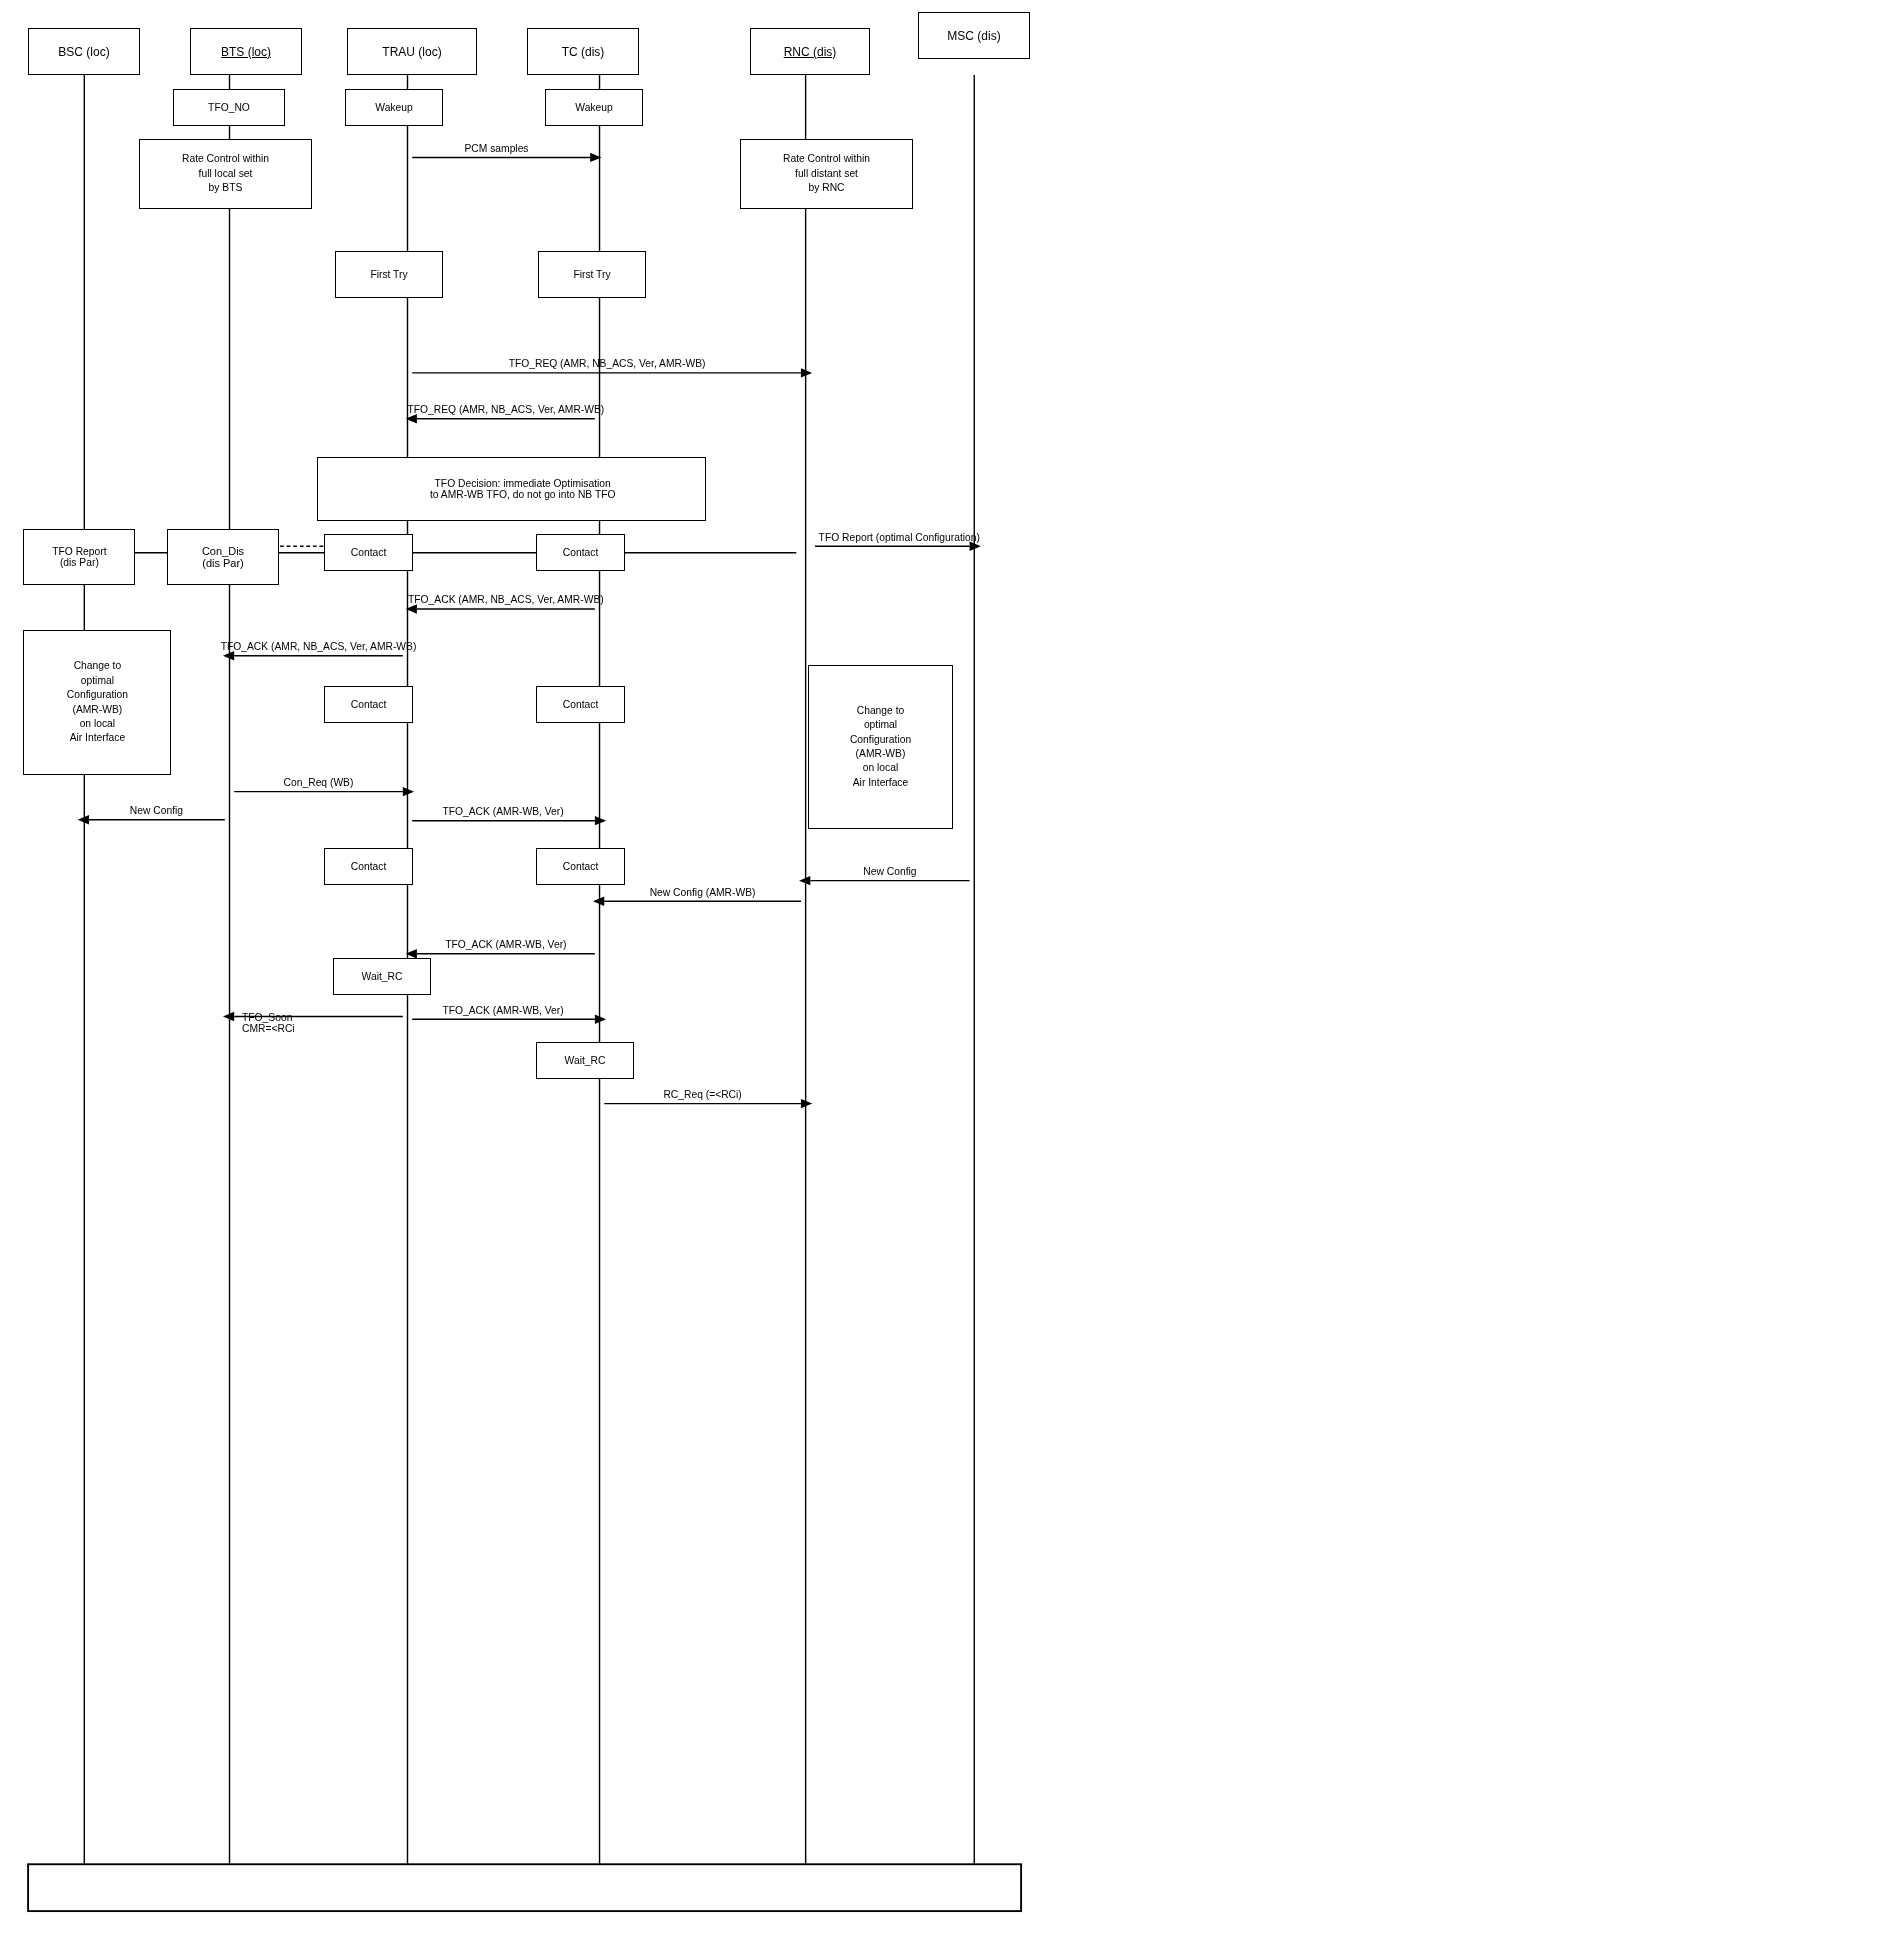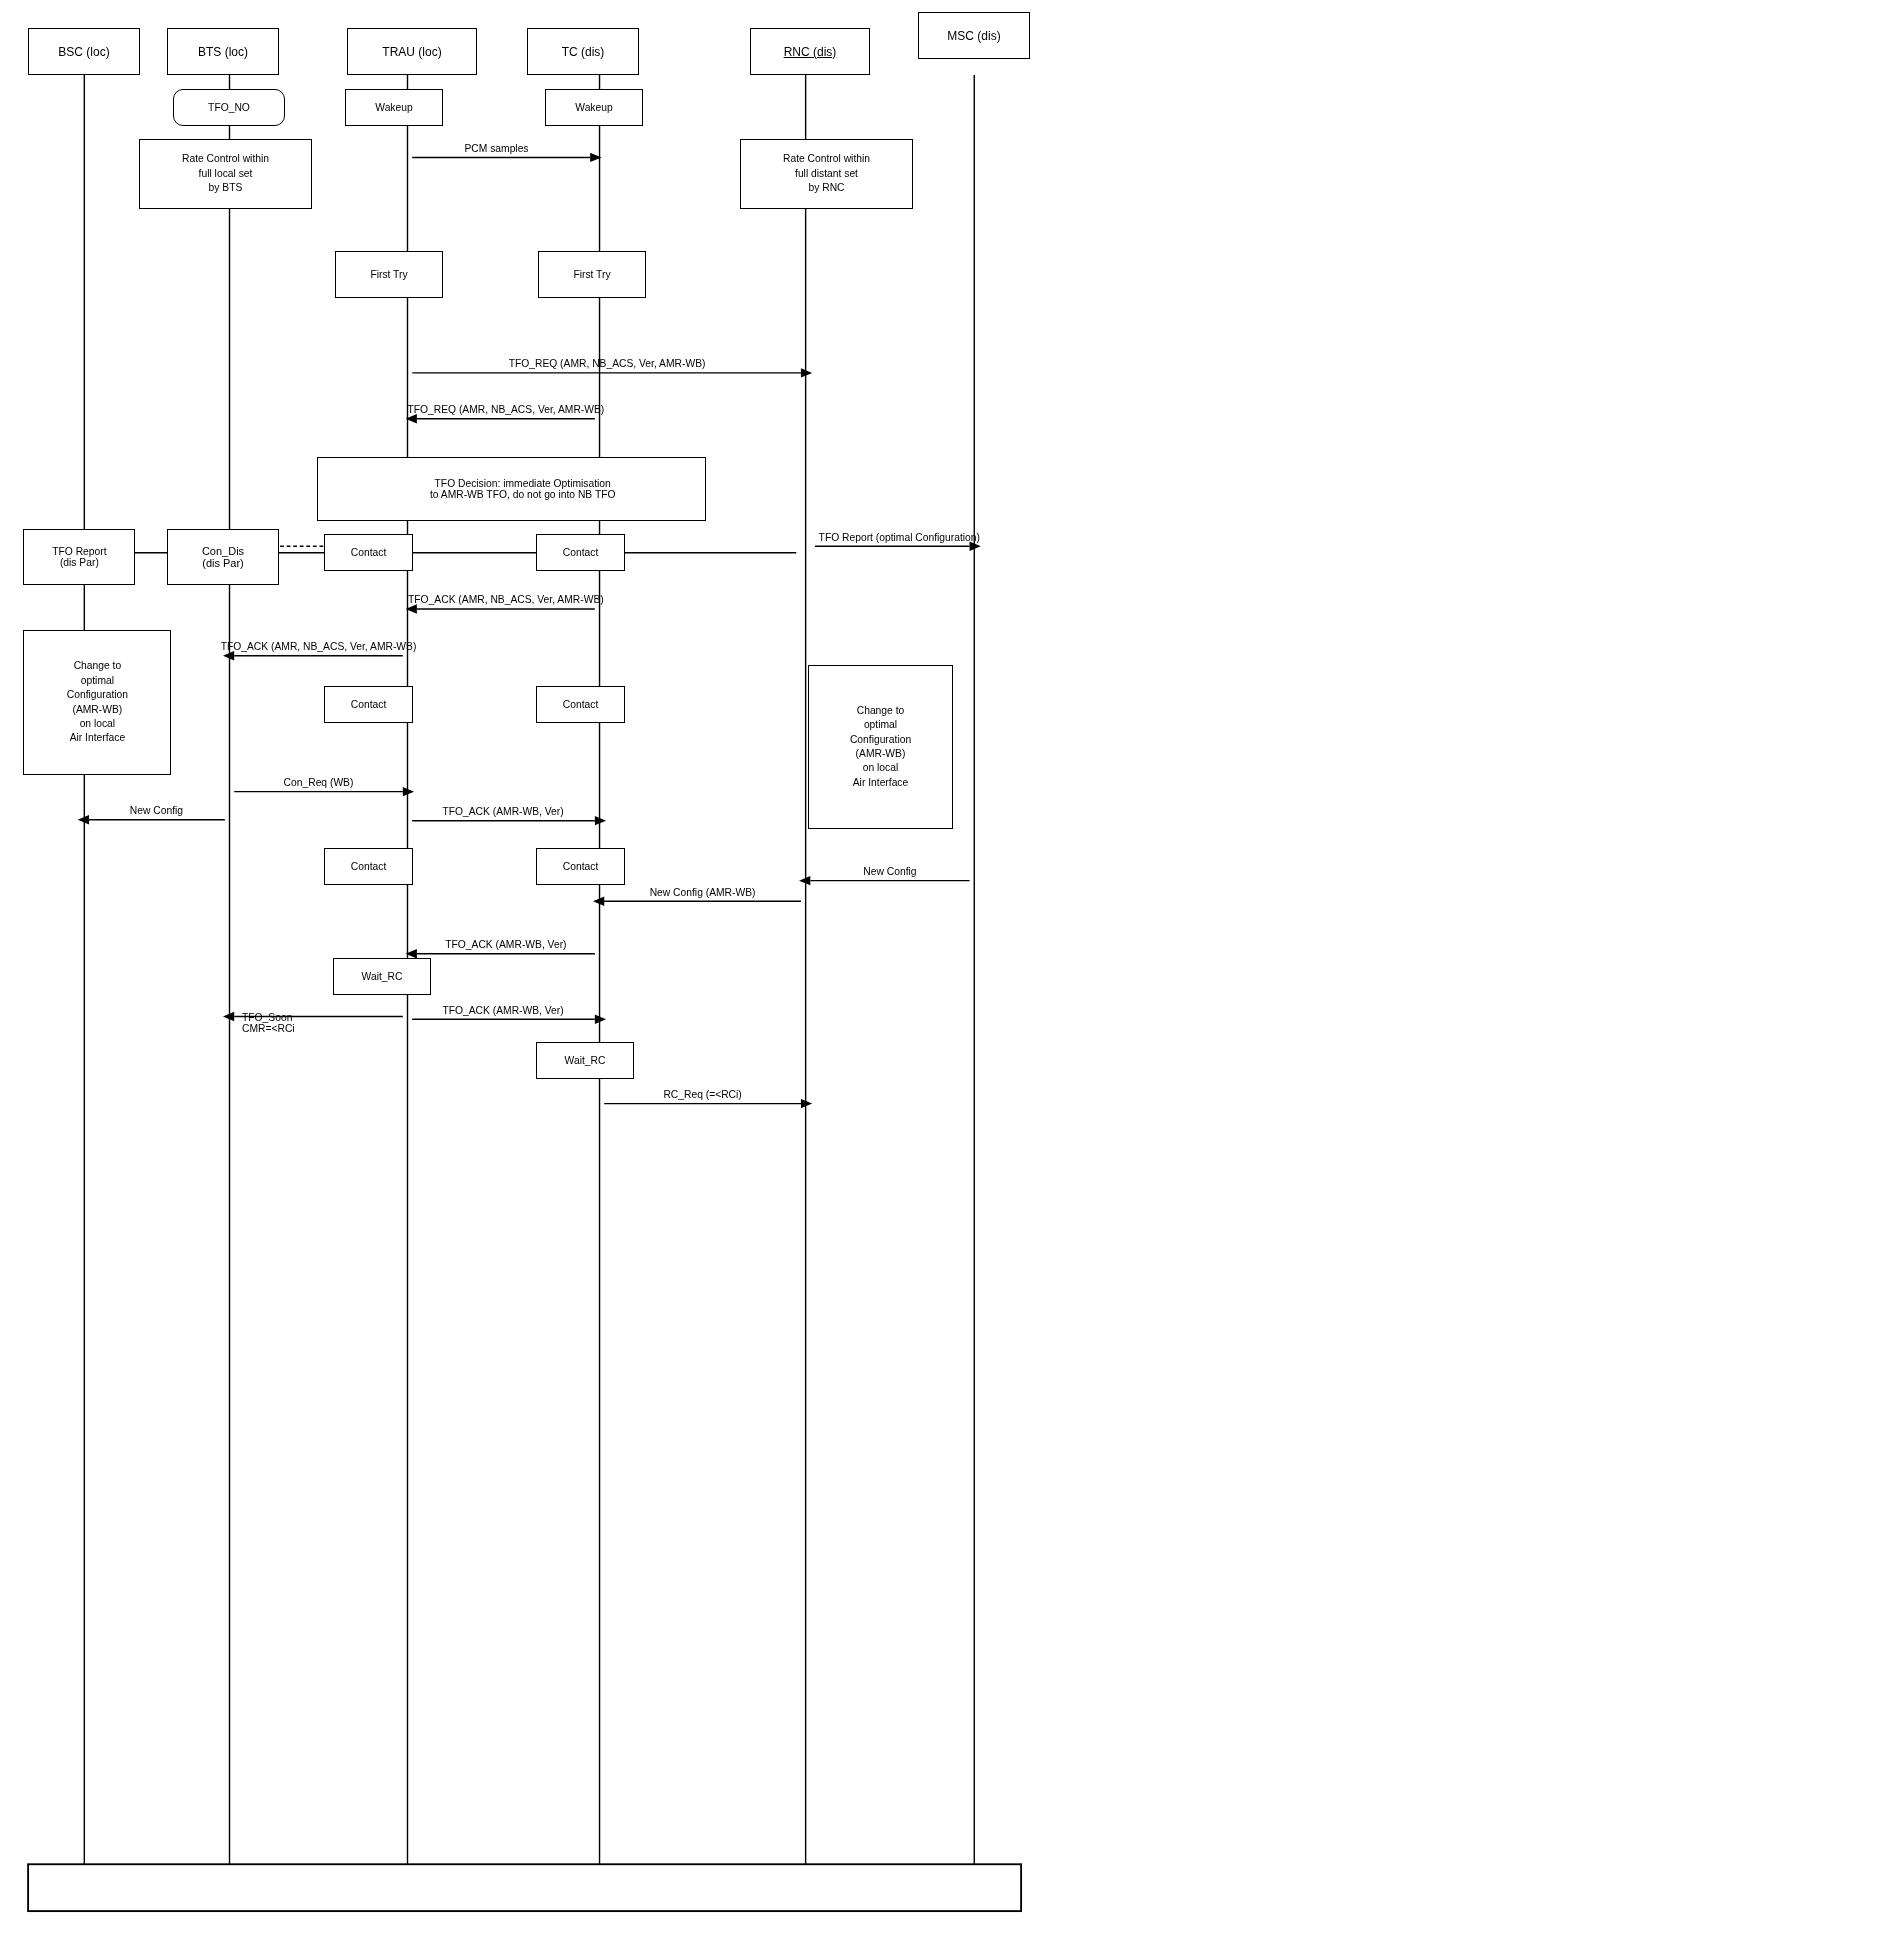--- a/index.html
+++ b/index.html
@@ -130,37 +130,37 @@
     <text x="537" y="1082" text-anchor="middle" font-size="11" font-family="Arial">TFO_ACK (AMR-WB, Ver)</text>
 
     <line x1="645" y1="1178" x2="855" y2="1178" stroke="#000" stroke-width="1.5"></line>
     <polygon points="855,1173 867,1178 855,1183" fill="#000"></polygon>
     <text x="750" y="1172" text-anchor="middle" font-size="11" font-family="Arial">RC_Req (=&lt;RCi)</text>
   </svg>
 
   <div class="entity-box" style="left:28px;top:28px;width:112px;height:47px;">
     <span>BSC (loc)</span>
   </div>
-  <div class="entity-box" style="left:167px;top:28px;width:112px;height:47px;">
+  <div class="entity-box" style="left:190px;top:28px;width:112px;height:47px;text-decoration:underline;">
     <span>BTS (loc)</span>
   </div>
   <div class="entity-box" style="left:347px;top:28px;width:130px;height:47px;">
     <span>TRAU (loc)</span>
   </div>
   <div class="entity-box" style="left:527px;top:28px;width:112px;height:47px;">
     <span>TC (dis)</span>
   </div>
   <div class="entity-box" style="left:750px;top:28px;width:120px;height:47px;text-decoration:underline;">
     <span>RNC (dis)</span>
   </div>
   <div class="entity-box" style="left:918px;top:12px;width:112px;height:47px;">
     <span>MSC (dis)</span>
   </div>
 
-  <div class="msg-box" style="left:173px;top:89px;width:112px;height:37px;border-radius:10px;">
+  <div class="msg-box" style="left:173px;top:89px;width:112px;height:37px;">
     <span>TFO_NO</span>
   </div>
   <div class="msg-box" style="left:345px;top:89px;width:98px;height:37px;">
     <span>Wakeup</span>
   </div>
   <div class="msg-box" style="left:545px;top:89px;width:98px;height:37px;">
     <span>Wakeup</span>
   </div>
 
   <div class="msg-box" style="left:139px;top:139px;width:173px;height:70px;font-size:10.3px;text-align:center;white-space:pre-line;line-height:1.4;">

